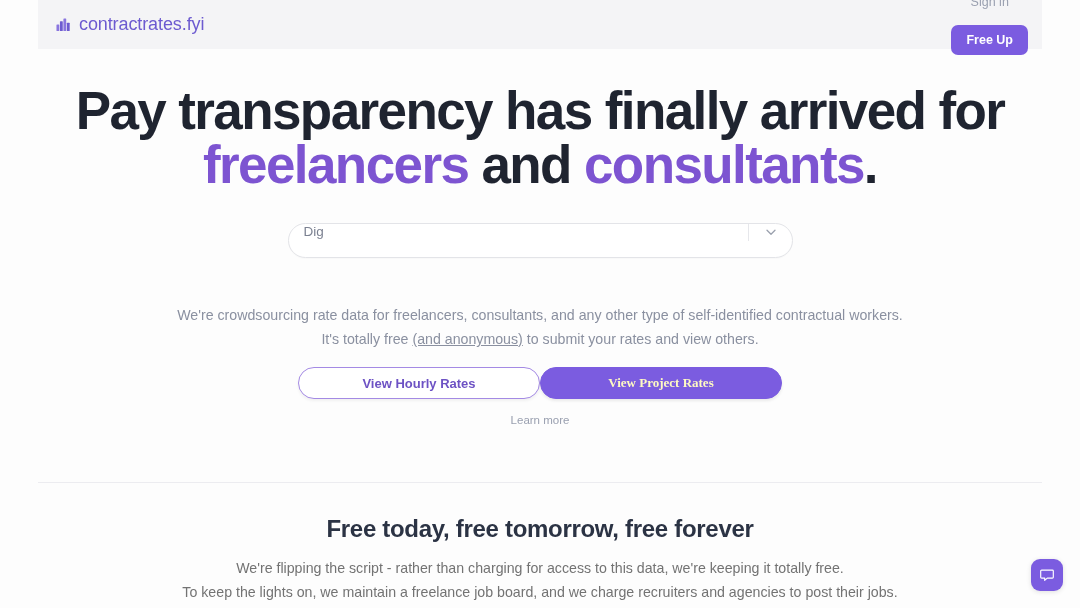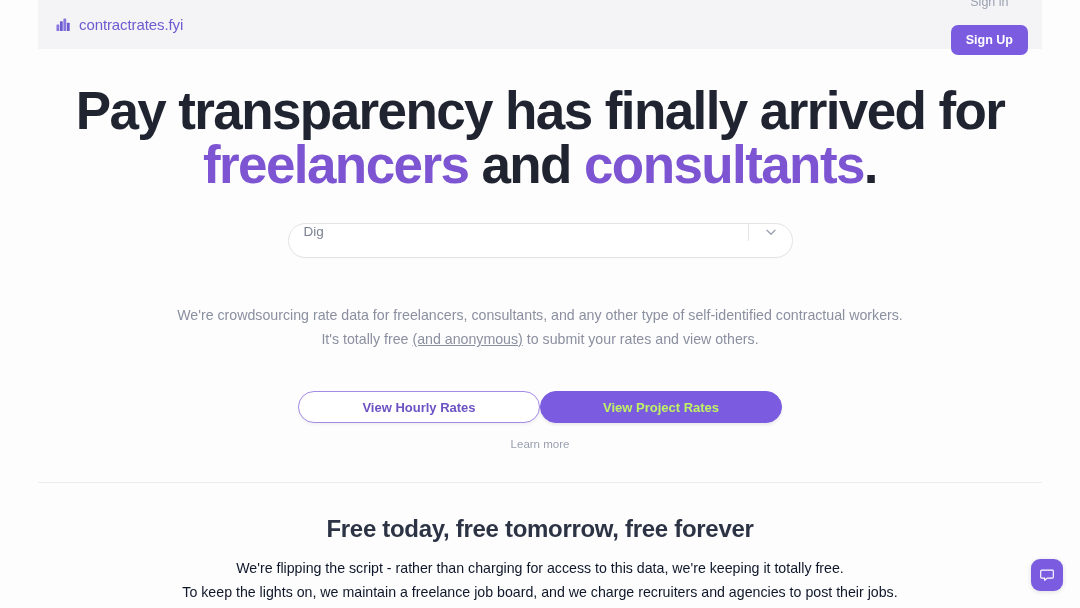--- a/index.html
+++ b/index.html
@@ -42,21 +42,21 @@
     gap: 8px;
     margin-right: 30px;
     cursor: pointer;
   }
   .brand-icon {
     width: 15px;
     height: 15px;
     display: block;
   }
   .brand-name {
-    font-size: 15px;
+    font-size: 18px;
     color: #6d5bd0;
     letter-spacing: -0.1px;
     white-space: nowrap;
   }
 
   .nav {
     display: flex;
     align-items: center;
     gap: 26px;
   }
@@ -162,21 +162,21 @@
     color: #8a90a0;
   }
   .subcopy a {
     color: #8a90a0;
     text-decoration: underline;
     cursor: pointer;
   }
 
   
   .cta-row {
-    margin-top: 40px;
+    margin-top: 16px;
     display: flex;
     justify-content: center;
     gap: 0;
   }
   .btn {
     font-size: 13px;
     font-weight: bold;
     border-radius: 20px;
     height: 32px;
     display: flex;
@@ -191,22 +191,23 @@
     width: 242px;
     background: #ffffff;
     border: 1px solid #a48ae4;
     color: #6d52c4;
     box-shadow: 0 2px 3px rgba(0,0,0,0.05);
   }
   .btn-filled {
     width: 242px;
     background: #7b5ce0;
     border: 1px solid #7b5ce0;
-    color: #bef264;
+    color: #fef9c3;
     box-shadow: 0 2px 3px rgba(0,0,0,0.08);
+    font-family: Liberation Serif, serif;
   }
 
   .learn-more {
     margin-top: 15px;
     font-size: 11.5px;
     color: #9aa0b0;
     text-decoration: none;
     cursor: pointer;
     display: inline-block;
   }
@@ -234,21 +235,21 @@
     font-size: 24px;
     font-weight: bold;
     color: #2b3344;
     letter-spacing: -0.3px;
   }
   .lower-copy {
     margin: 12px;
     margin-top: 13px;
     font-size: 14.2px;
     line-height: 24px;
-    color: #0f172a;
+    color: #737373;
   }
 
   
   .chat-widget {
     position: absolute;
     right: 17px;
     bottom: 17px;
     width: 32px;
     height: 32px;
     border-radius: 9px;
@@ -276,21 +277,21 @@
           <rect x="7.9" y="1.5" width="3" height="13.5" rx="0.6" fill="#8a76df"></rect>
           <rect x="11.6" y="6" width="3" height="9" rx="0.6" fill="#6d5bd0"></rect>
         </svg>
       </span>
       <span class="brand-name">contractrates.fyi</span>
     </div>
 
 
     <div class="header-right">
       <a class="signin-link">Sign in</a>
-      <button class="signup-btn">Sign Up</button>
+      <button class="signup-btn">Free Up</button>
     </div>
 
   </div>
 
   <div class="hero">
 
     <h1 class="headline">
       <span class="hl-dark">Pay transparency has finally arrived for</span><br>
       <span class="hl-purple">freelancers</span><span class="hl-dark"> and </span><span class="hl-purple">consultants</span><span class="hl-dark">.</span>
     </h1>

